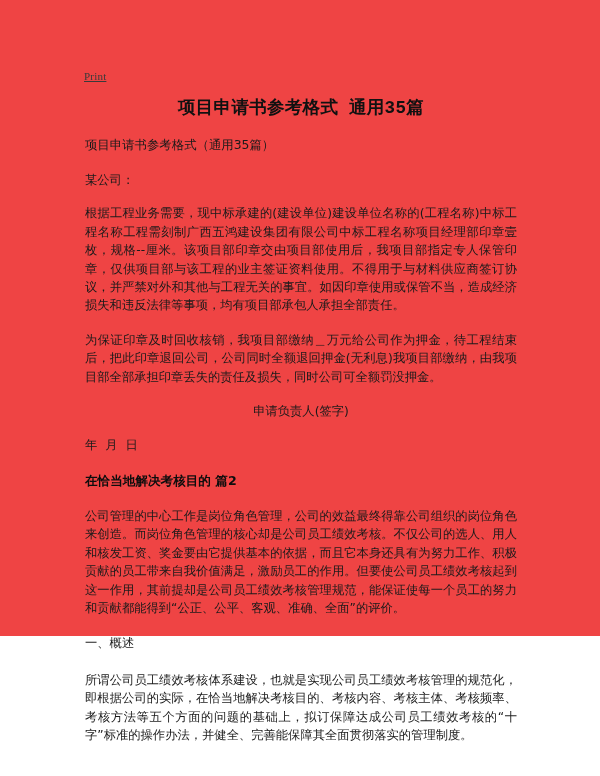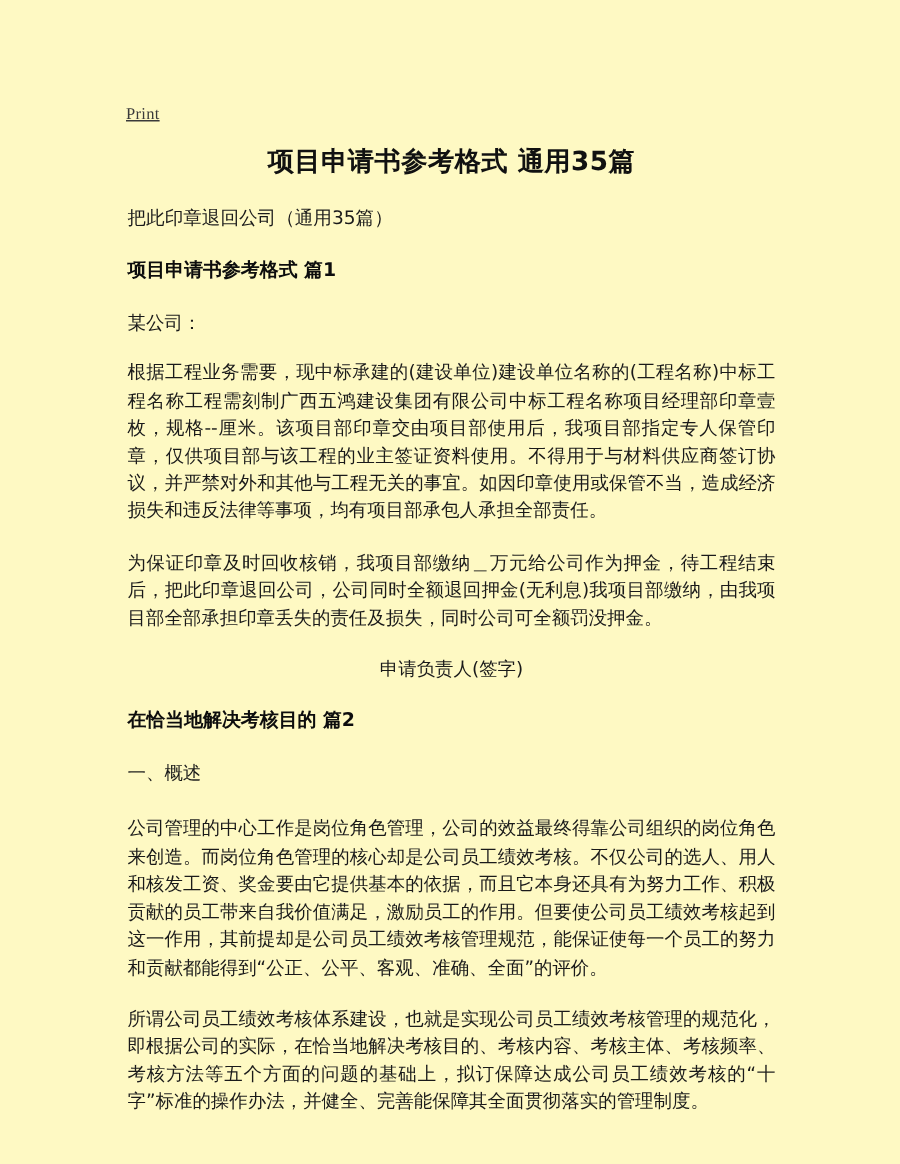--- a/index.html
+++ b/index.html
@@ -12,22 +12,22 @@
     height: 776px;
     overflow: hidden;
     font-family: "DejaVu Sans", "Liberation Sans", sans-serif;
     color: #1a1a1a;
     -webkit-font-smoothing: antialiased;
   }
 
   .page {
     position: relative;
     width: 600px;
-    height: 776px;
-    background: #fef9c3;
+    height: 636px;
+    background: #ef4444;
     box-sizing: border-box;
   }
 
   .print-link {
     position: absolute;
     left: 84px;
     top: 70px;
     font-family: "Liberation Serif", "DejaVu Serif", serif;
     font-size: 11px;
     line-height: 13px;
@@ -43,20 +43,21 @@
   }
 
   .doc-title {
     font-size: 17.5px;
     line-height: 24px;
     font-weight: 700;
     text-align: center;
     color: #111111;
     margin: 0 0 16px 0;
     letter-spacing: 0.3px;
+    font-family: Liberation Mono, monospace;
   }
 
   .subtitle {
     font-size: 12.4px;
     line-height: 17px;
     margin: 0 0 18px 0;
     color: #1a1a1a;
   }
 
   .section-heading {
@@ -104,35 +105,35 @@
 <body>
 
 <div class="page">
 
   <a class="print-link" href="#">Print</a>
 
   <div class="content">
 
     <h1 class="doc-title">项目申请书参考格式  通用35篇</h1>
 
-    <p class="subtitle">把此印章退回公司（通用35篇）</p>
+    <p class="subtitle">项目申请书参考格式（通用35篇）</p>
 
-    <h2 class="section-heading">项目申请书参考格式 篇1</h2>
 
     <p class="para tight">某公司：</p>
 
     <p class="para">根据工程业务需要，现中标承建的(建设单位)建设单位名称的(工程名称)中标工程名称工程需刻制广西五鸿建设集团有限公司中标工程名称项目经理部印章壹枚，规格--厘米。该项目部印章交由项目部使用后，我项目部指定专人保管印章，仅供项目部与该工程的业主签证资料使用。不得用于与材料供应商签订协议，并严禁对外和其他与工程无关的事宜。如因印章使用或保管不当，造成经济损失和违反法律等事项，均有项目部承包人承担全部责任。</p>
 
     <p class="para">为保证印章及时回收核销，我项目部缴纳＿万元给公司作为押金，待工程结束后，把此印章退回公司，公司同时全额退回押金(无利息)我项目部缴纳，由我项目部全部承担印章丢失的责任及损失，同时公司可全额罚没押金。</p>
 
     <p class="signature-line">申请负责人(签字)</p>
 
+    <p class="date-line">年 月 日</p>
 
     <h2 class="section-heading">在恰当地解决考核目的 篇2</h2>
 
+    <p class="para">公司管理的中心工作是岗位角色管理，公司的效益最终得靠公司组织的岗位角色来创造。而岗位角色管理的核心却是公司员工绩效考核。不仅公司的选人、用人和核发工资、奖金要由它提供基本的依据，而且它本身还具有为努力工作、积极贡献的员工带来自我价值满足，激励员工的作用。但要使公司员工绩效考核起到这一作用，其前提却是公司员工绩效考核管理规范，能保证使每一个员工的努力和贡献都能得到“公正、公平、客观、准确、全面”的评价。</p>
+
     <p class="para sub-heading-line">一、概述</p>
-
-    <p class="para">公司管理的中心工作是岗位角色管理，公司的效益最终得靠公司组织的岗位角色来创造。而岗位角色管理的核心却是公司员工绩效考核。不仅公司的选人、用人和核发工资、奖金要由它提供基本的依据，而且它本身还具有为努力工作、积极贡献的员工带来自我价值满足，激励员工的作用。但要使公司员工绩效考核起到这一作用，其前提却是公司员工绩效考核管理规范，能保证使每一个员工的努力和贡献都能得到“公正、公平、客观、准确、全面”的评价。</p>
 
     <p class="para">所谓公司员工绩效考核体系建设，也就是实现公司员工绩效考核管理的规范化，即根据公司的实际，在恰当地解决考核目的、考核内容、考核主体、考核频率、考核方法等五个方面的问题的基础上，拟订保障达成公司员工绩效考核的“十字”标准的操作办法，并健全、完善能保障其全面贯彻落实的管理制度。</p>
 
   </div>
 </div>
 
 </body></html>

